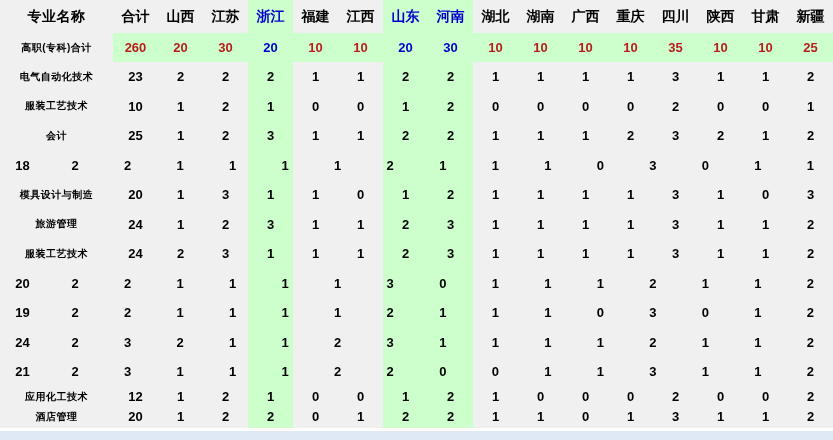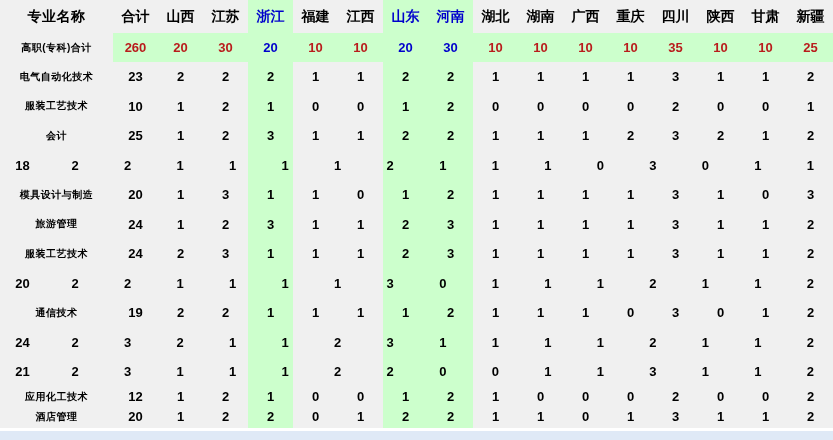--- a/index.html
+++ b/index.html
@@ -224,21 +224,20 @@
         <div class="cell">0</div>
         <div class="cell">1</div>
         <div class="cell">1</div>
         <div class="cell">1</div>
         <div class="cell">2</div>
         <div class="cell">1</div>
         <div class="cell">1</div>
         <div class="cell">2</div>
       </div>
       <div class="row row-data">
-        <div class="cell-name">通信技术</div>
         <div class="cell">19</div>
         <div class="cell">2</div>
         <div class="cell">2</div>
         <div class="cell">1</div>
         <div class="cell">1</div>
         <div class="cell">1</div>
         <div class="cell">1</div>
         <div class="cell">2</div>
         <div class="cell">1</div>
         <div class="cell">1</div>

